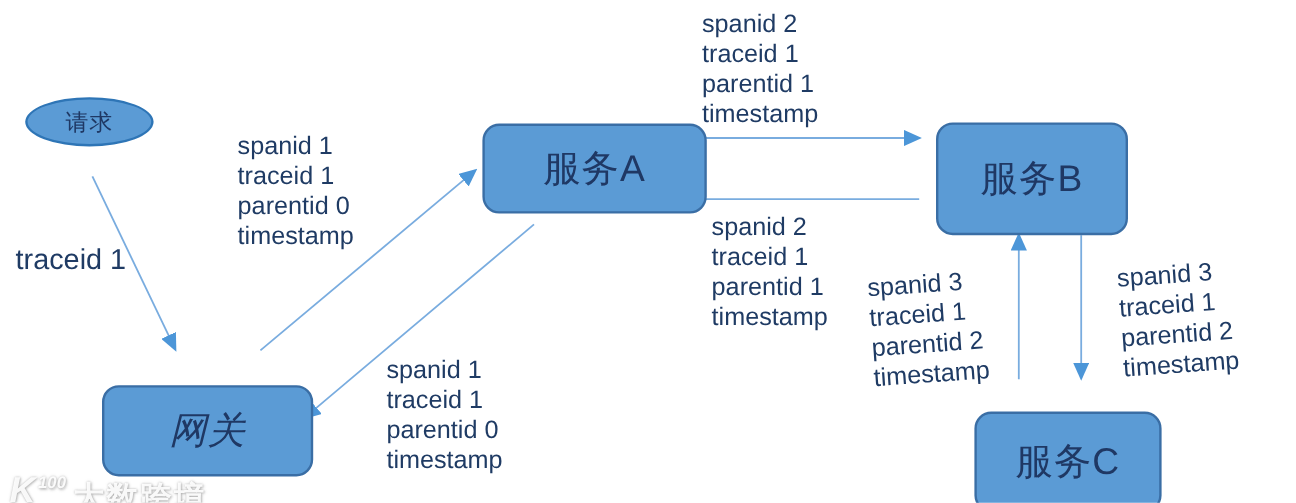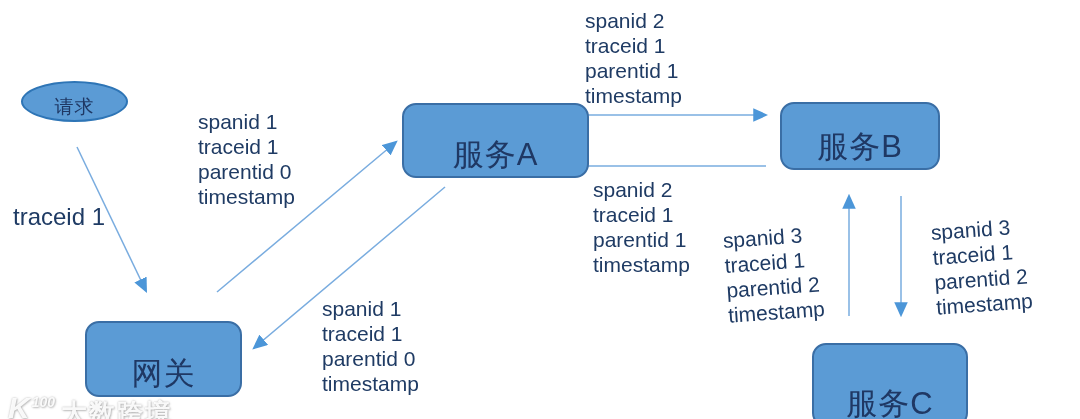--- a/index.html
+++ b/index.html
@@ -8,21 +8,21 @@
   }
   *{box-sizing:border-box; margin:0; padding:0;}
   body{background:#fff; font-family:"Liberation Sans","DejaVu Sans",sans-serif;}
   .canvas{
     position:relative; width:1080px; height:419px; background:var(--bg); overflow:hidden;
   }
   .arrow-layer{position:absolute; left:0; top:0; width:1080px; height:419px; z-index:1;}
   .arrow-layer line{stroke:var(--arrow); stroke-width:1.5;}
   #ah path{fill:var(--arrowhead);}
   .node{
-    position:absolute; z-index:2; display:flex; align-items:flex-end; justify-content:center;
+    position:absolute; z-index:2; display:flex; align-items:center; justify-content:center;
     background:var(--node-fill); border:2px solid var(--node-border);
     color:var(--node-text); font-size:31px; letter-spacing:1px;
   }
   .rect{border-radius:14px;}
   .ellipse{border-radius:50%; font-size:19px; border-color:#2E75B6;}
   .lbl{
     position:absolute; z-index:2; color:var(--label-text);
     font-size:21px; line-height:25px; white-space:nowrap;
   }
   .lbl.tilt{transform:rotate(-4deg); transform-origin:left top;}
@@ -56,29 +56,29 @@
     <line x1="568" y1="115" x2="766" y2="115" marker-end="url(#ah)"></line>
     <line x1="766" y1="166" x2="569" y2="166" marker-end="url(#ah)"></line>
     <line x1="849" y1="316" x2="849" y2="196" marker-end="url(#ah)"></line>
     <line x1="901" y1="196" x2="901" y2="315" marker-end="url(#ah)"></line>
   </svg>
 
   <div class="node ellipse" style="left:21px; top:81px; width:107px; height:41px;">
     <span>请求</span>
   </div>
 
-  <div class="node rect" style="left:85px; top:321px; width:157px; height:76px;">
+  <div class="node rect" style="left:85px; top:321px; width:176px; height:76px;font-style:italic;">
     <span>网关</span>
   </div>
 
   <div class="node rect" style="left:402px; top:103px; width:187px; height:75px;">
     <span>服务A</span>
   </div>
 
-  <div class="node rect" style="left:780px; top:102px; width:160px; height:68px;">
+  <div class="node rect" style="left:780px; top:102px; width:160px; height:94px;">
     <span>服务B</span>
   </div>
 
   <div class="node rect" style="left:812px; top:343px; width:156px; height:84px;">
     <span>服务C</span>
   </div>
 
   <div class="single-lbl" style="left:13px; top:203px;">traceid 1</div>
 
   <div class="lbl" style="left:198px; top:109px;">

